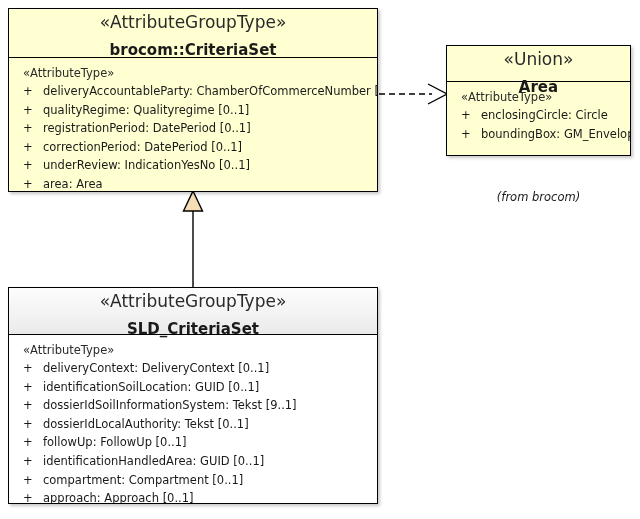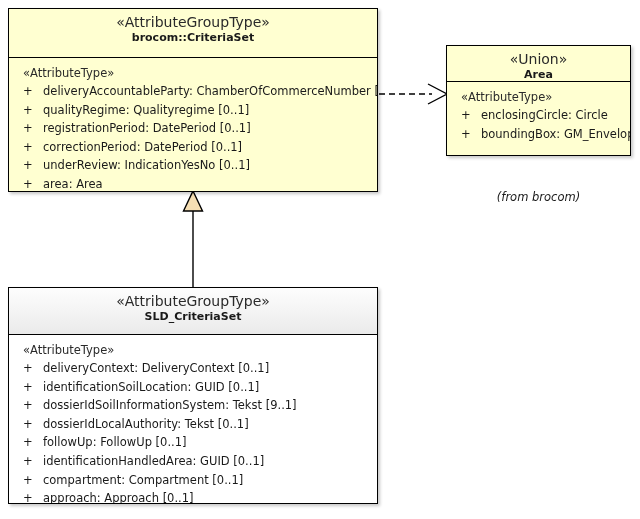--- a/index.html
+++ b/index.html
@@ -28,31 +28,32 @@
     box-shadow: 2px 2px 3px rgba(0,0,0,0.22);
     overflow: hidden;
   }
   .uml-class .hdr {
     box-sizing: border-box;
     text-align: center;
     border-bottom: 1px solid #000000;
     padding: 6px 4px 6px 4px;
   }
   .uml-class .stereo {
-    font-size: 14px;
+    font-size: 17px;
     color: #2a2a2a;
     line-height: 15px;
     white-space: nowrap;
   }
   .uml-class .cname {
-    font-size: 11px;
+    font-size: 15px;
     font-weight: bold;
     color: #1a1a1a;
     line-height: 16px;
     white-space: nowrap;
+    margin-top: 12px;
   }
   .uml-class .body {
     box-sizing: border-box;
     padding: 6px 0 6px 0;
   }
   .group-stereo {
     font-size: 11.5px;
     color: #2a2a2a;
     padding-left: 14px;
     line-height: 18px;

